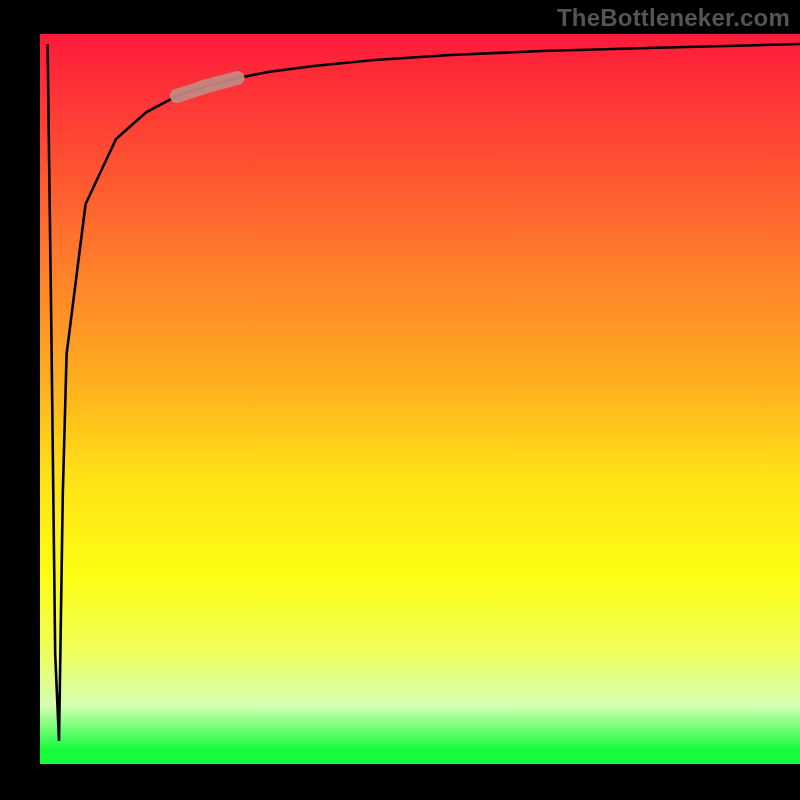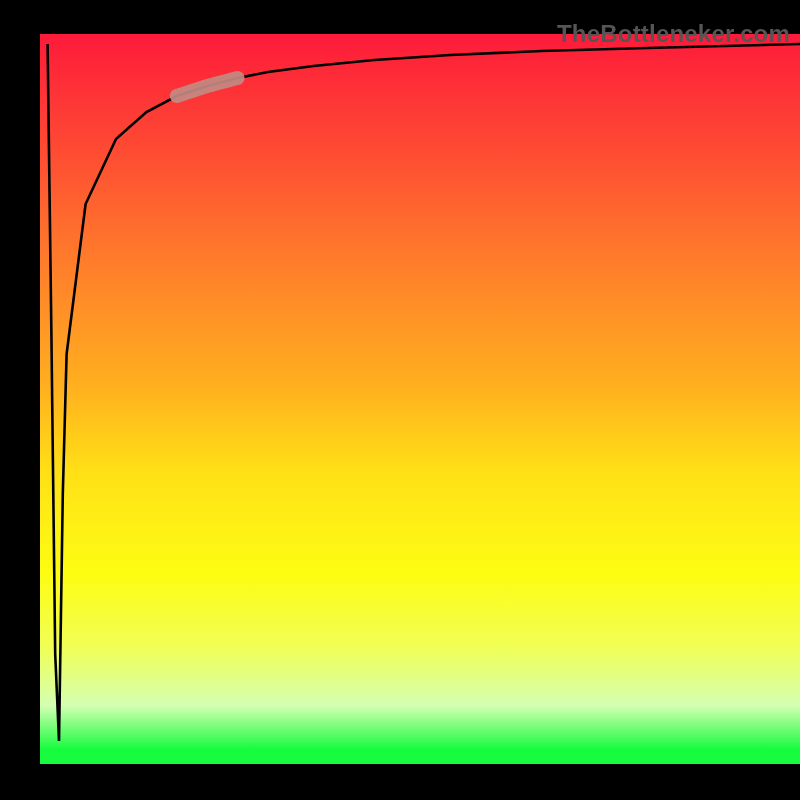--- a/index.html
+++ b/index.html
@@ -5,21 +5,21 @@
   * { margin: 0; padding: 0; box-sizing: border-box; }
   html, body { width: 800px; height: 800px; overflow: hidden; background: #fff; }
   .frame {
     position: relative;
     width: 800px;
     height: 800px;
     background: #000;
   }
   .watermark {
     position: absolute;
-    top: 20px;
+    top: 4px;
     right: 10px;
     font-family: Arial, Helvetica, sans-serif;
     font-size: 24px;
     font-weight: 600;
     color: #555;
     letter-spacing: 0.2px;
     z-index: 5;
   }
   .plot-area {
     position: absolute;

